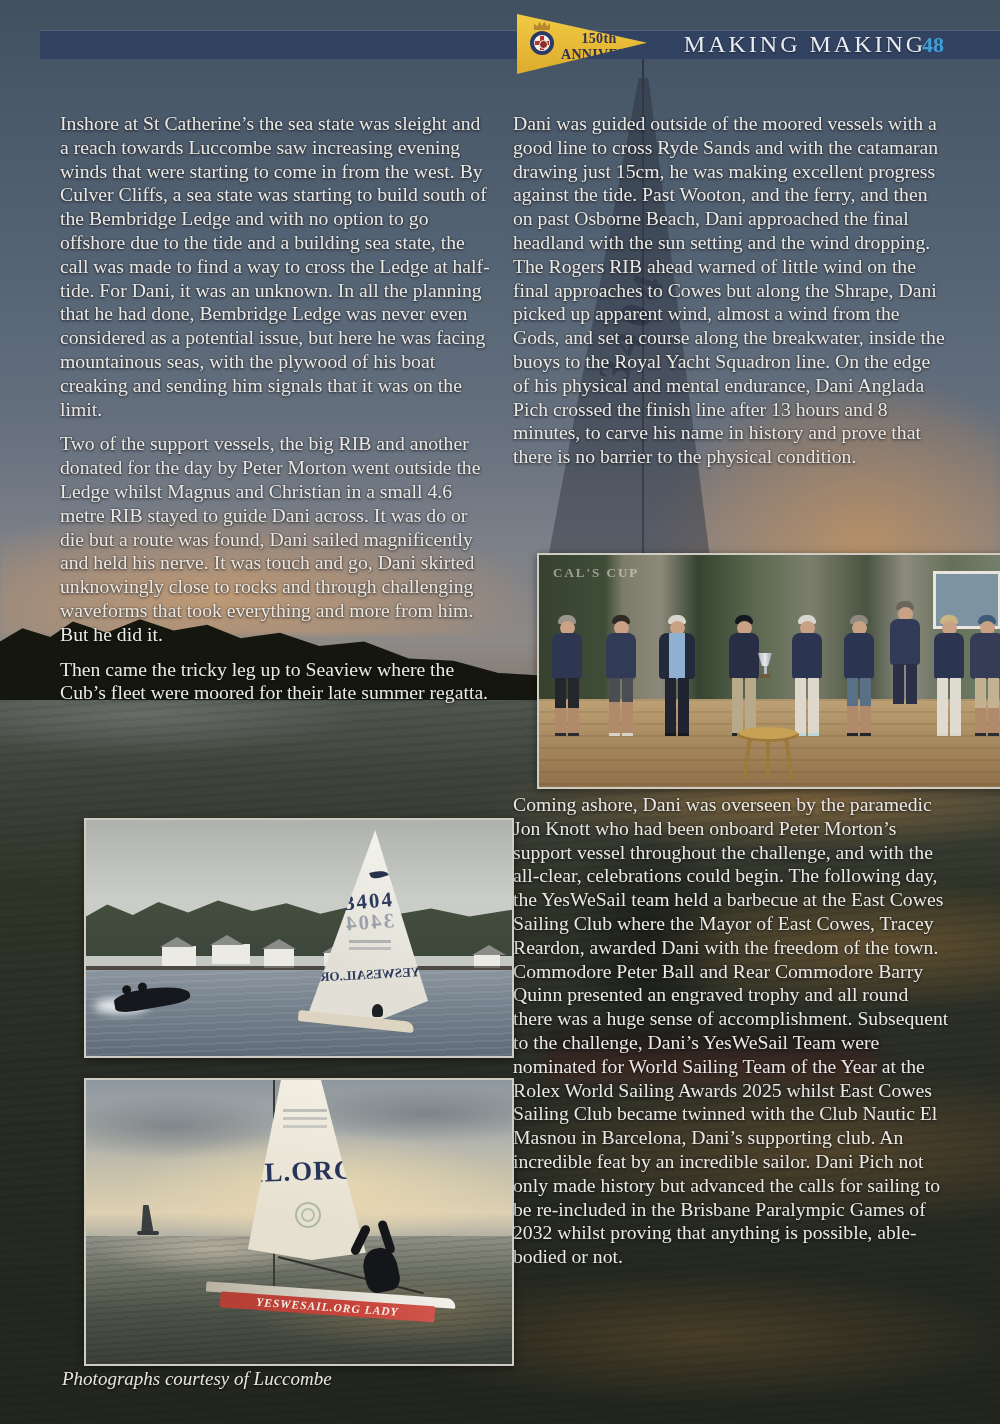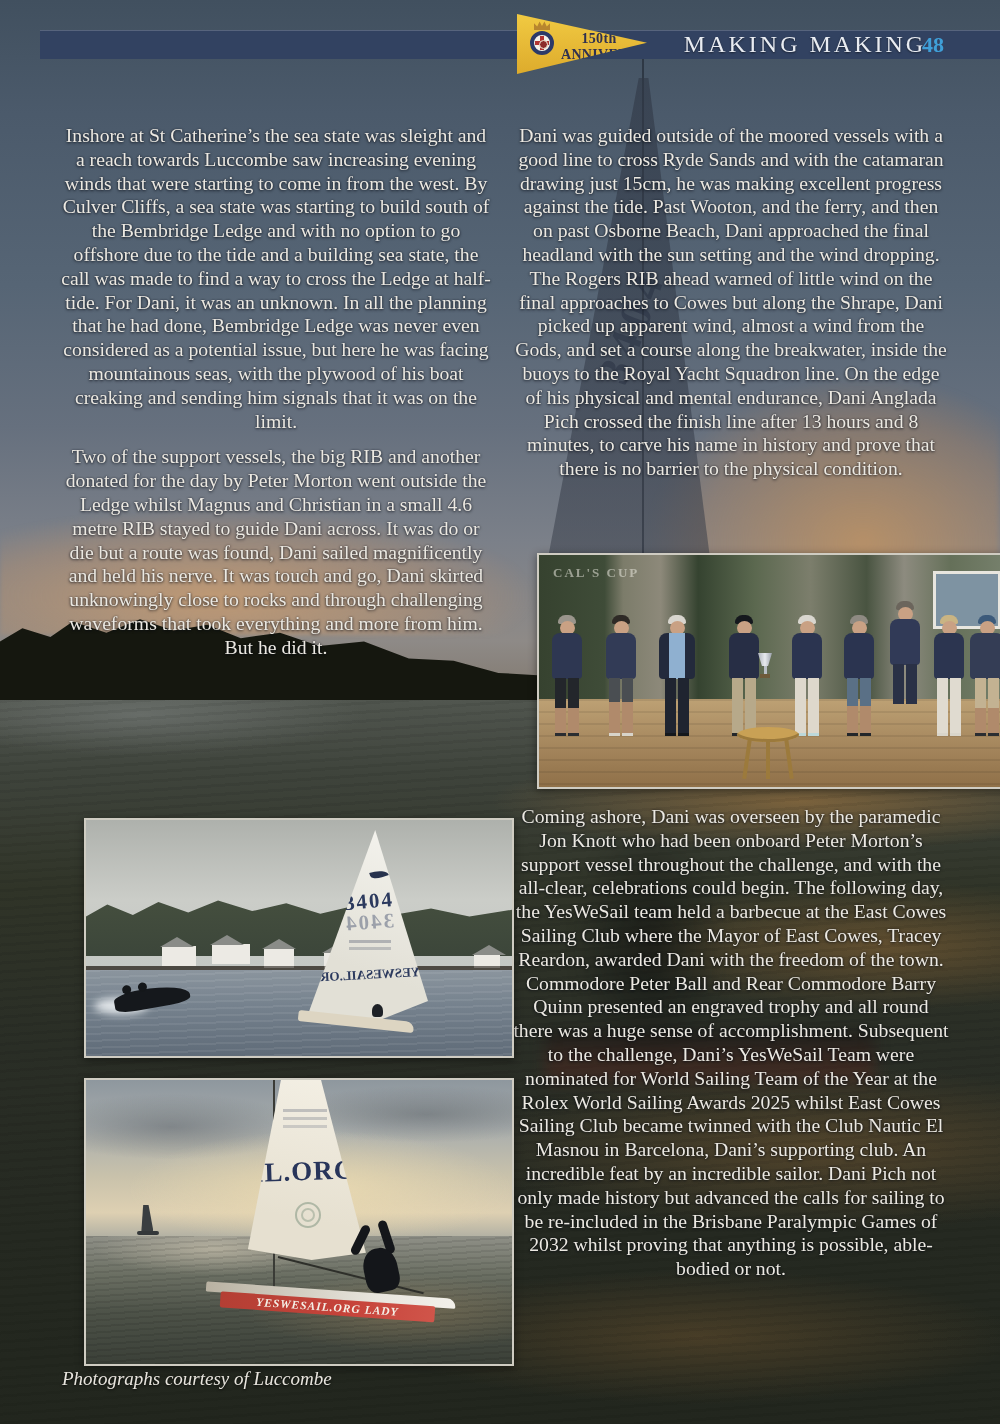--- a/index.html
+++ b/index.html
@@ -55,21 +55,21 @@
                linear-gradient(#b23432,#b23432) center/4px 100% no-repeat;}
   .badge .dot{position:absolute;left:50%;top:50%;width:7px;height:7px;margin:-3.5px 0 0 -3.5px;
     border-radius:50%;background:#8c2b2b;border:1px solid #f0e8d8;}
   .pennant-text{position:absolute;left:44px;top:17px;width:76px;text-align:center;
     color:#2f3150;font-family:"Liberation Serif",serif;}
   .pennant-text .l1{font-size:14px;letter-spacing:.3px;font-weight:bold;}
   .pennant-text .l2{font-size:7.5px;margin-top:1px;}
   
   .col{position:absolute;color:#ece9e2;font-size:19.7px;line-height:23.8px;
     text-shadow:0 1px 3px rgba(8,12,20,.75),0 0 2px rgba(8,12,20,.45);}
-  .col p{margin:12px 0 11px 0;text-align:center;}
+  .col p{margin:0 0 11px 0;}
   .col-left{left:60px;top:112px;width:432px;}
   .col-right-top{left:513px;top:112px;width:436px;}
   .col-right-bot{left:513px;top:793px;width:436px;}
   .author{font-weight:bold;font-size:21px;margin-top:6px;}
   .caption{position:absolute;left:62px;top:1368px;width:430px;font-style:italic;
     font-size:19px;color:#e8e5de;text-shadow:0 1px 3px rgba(0,0,0,.8);}
   
   .photo{position:absolute;box-sizing:border-box;overflow:hidden;
     border:2px solid #cfccc2;box-shadow:0 2px 8px rgba(0,0,0,.45);margin-left:24px;}
   
@@ -206,20 +206,21 @@
     </div>
     <div class="pennant-text">
       <div class="l1">150th ANNIVERSARY</div>
       <div class="l2">1875-2025</div>
     </div>
   </div>
 
   <div class="col col-left">
     <p>Inshore at St Catherine’s the sea state was sleight and a reach towards Luccombe saw increasing evening winds that were starting to come in from the west. By Culver Cliffs, a sea state was starting to build south of the Bembridge Ledge and with no option to go offshore due to the tide and a building sea state, the call was made to find a way to cross the Ledge at half-tide. For Dani, it was an unknown. In all the planning that he had done, Bembridge Ledge was never even considered as a potential issue, but here he was facing mountainous seas, with the plywood of his boat creaking and sending him signals that it was on the limit.</p>
     <p>Two of the support vessels, the big RIB and another donated for the day by Peter Morton went outside the Ledge whilst Magnus and Christian in a small 4.6 metre RIB stayed to guide Dani across. It was do or die but a route was found, Dani sailed magnificently and held his nerve. It was touch and go, Dani skirted unknowingly close to rocks and through challenging waveforms that took everything and more from him. But he did it.</p>
+    <p>Then came the tricky leg up to Seaview where the Cub’s fleet were moored for their late summer regatta.</p>
   </div>
 
   <div class="col col-right-top">
     <p>Dani was guided outside of the moored vessels with a good line to cross Ryde Sands and with the catamaran drawing just 15cm, he was making excellent progress against the tide. Past Wooton, and the ferry, and then on past Osborne Beach, Dani approached the final headland with the sun setting and the wind dropping. The Rogers RIB ahead warned of little wind on the final approaches to Cowes but along the Shrape, Dani picked up apparent wind, almost a wind from the Gods, and set a course along the breakwater, inside the buoys to the Royal Yacht Squadron line. On the edge of his physical and mental endurance, Dani Anglada Pich crossed the finish line after 13 hours and 8 minutes, to carve his name in history and prove that there is no barrier to the physical condition.</p>
   </div>
 
   <div class="photo photo-group">
     <div class="pg-wall">
       <div class="pg-walltext">CAL'S CUP</div>
       <div class="pg-frame"></div>

